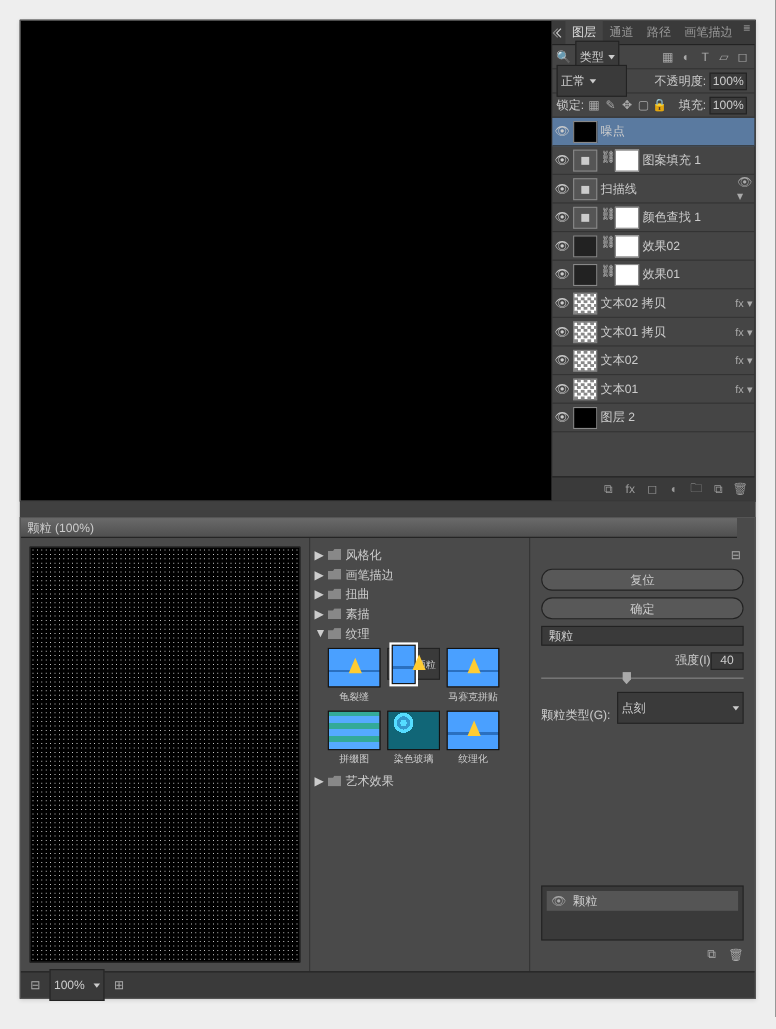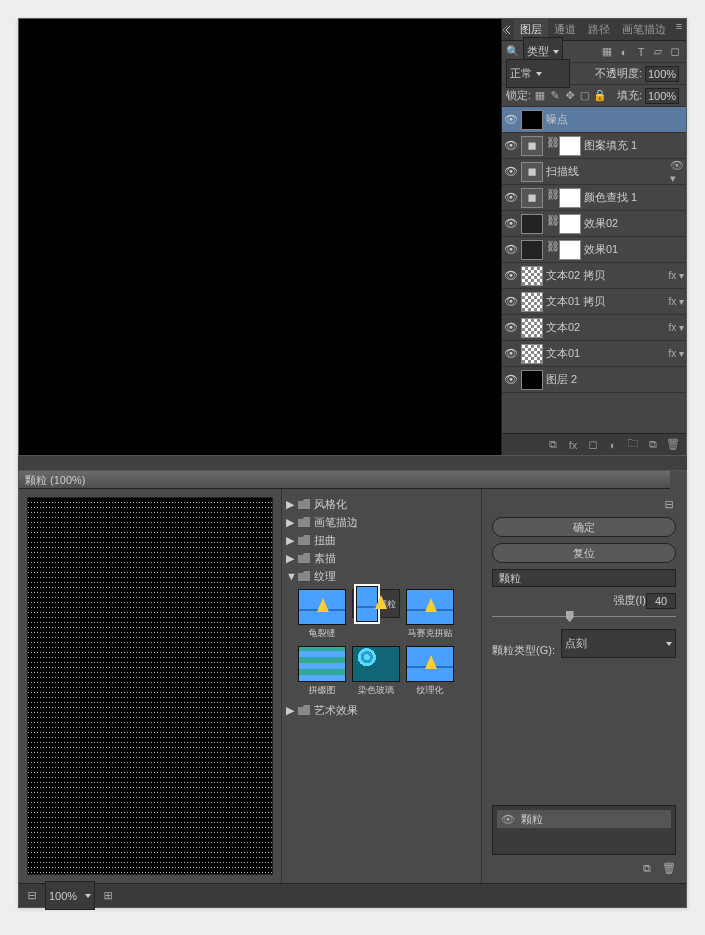--- a/index.html
+++ b/index.html
@@ -269,24 +269,24 @@
           </div>
           <div class="tree-item">
             <span class="tri">▶</span>
             <span class="fold"></span>
             <span>艺术效果</span>
           </div>
         </div>
       <div class="right">
         <span style="align-self:flex-end" class="ic">⊟</span>
         <div class="btn">
+            <span>复位</span>
+          </div>
+        <div class="btn">
             <span>确定</span>
-          </div>
-        <div class="btn">
-            <span>复位</span>
           </div>
         <div class="sec-title">
             <span>颗粒</span>
             <span class="dd"></span>
           </div>
         <div id="sliders">
             <div class="slider-row">
               <div class="lbl-row">
                 <span>强度(I)</span>
                 <span class="val" style="width:30px">40</span>

